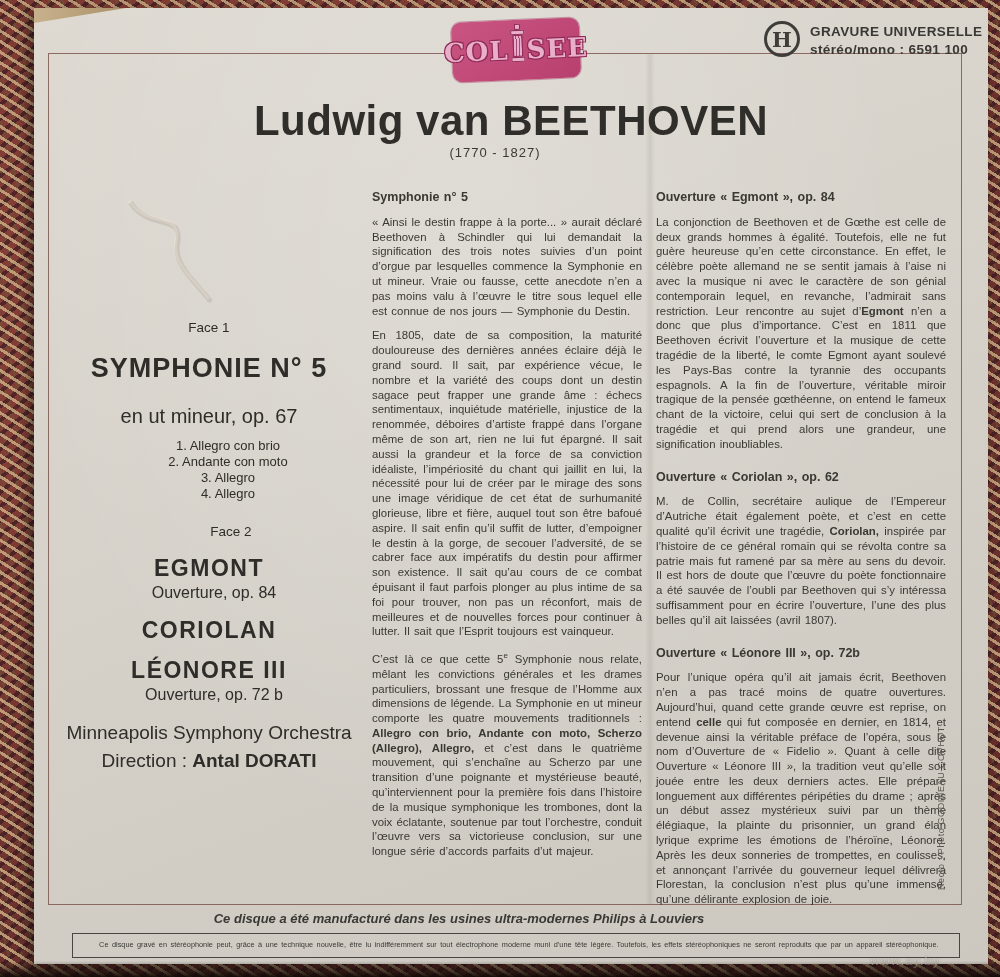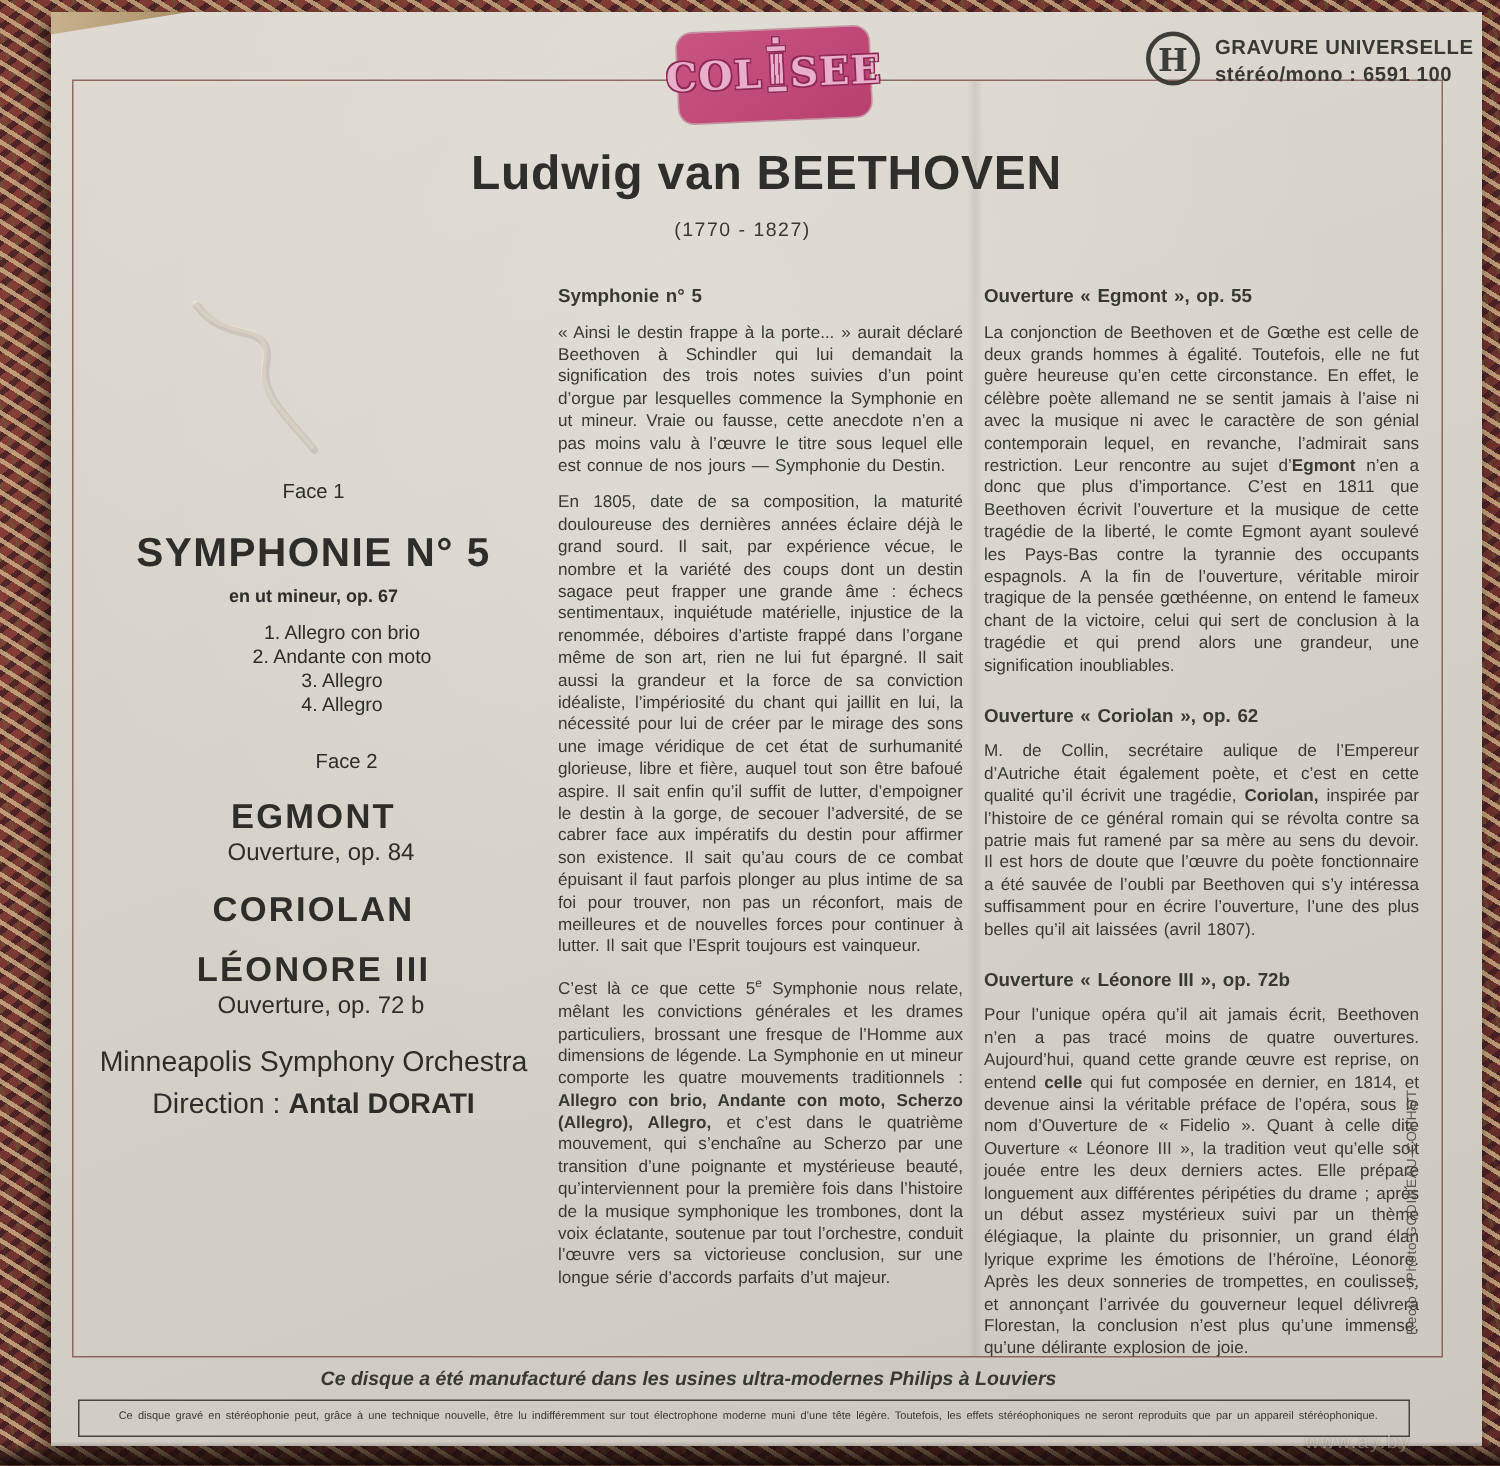--- a/index.html
+++ b/index.html
@@ -49,29 +49,29 @@
     background:repeating-linear-gradient(90deg,#e9aec9 0 2px,#a6487a 2px 3px) !important;}
   .cg-base{width:14px;height:5px;}
 
   .h-logo{position:absolute;left:764px;top:21px;width:36px;height:36px;border:3px solid #3f3d39;
     border-radius:50%;display:flex;align-items:center;justify-content:center;
     font-family:"DejaVu Serif",serif;font-weight:bold;font-size:21px;color:#3f3d39;}
   .gravure{position:absolute;left:810px;top:23px;color:#3a3834;font-weight:bold;
     font-size:13.5px;letter-spacing:.4px;line-height:18px;white-space:nowrap;}
 
   .title{position:absolute;left:34px;top:97px;width:954px;text-align:center;
-    font-weight:bold;font-size:32px;letter-spacing:.5px;color:#2f2e2a;}
+    font-weight:bold;font-size:42px;letter-spacing:.5px;color:#2f2e2a;}
   .dates{position:absolute;left:18px;top:145px;width:954px;text-align:center;
     font-size:13px;letter-spacing:1px;color:#3a3834;}
 
   
   .tracklist{position:absolute;left:48px;top:320px;width:322px;text-align:center;color:#2f2d29;}
   .face-label{font-size:13.5px;}
   .sym-title{margin-top:18px;font-size:27px;font-weight:bold;letter-spacing:1px;}
-  .sym-sub{margin-top:6px;font-size:12px;font-weight:bold;}
+  .sym-sub{margin-top:21px;font-size:20px;}
   .movements{margin-top:10px;font-size:13px;line-height:16px;margin-left:38px;}
   .movements span{display:block;}
   .face2{margin-top:22px;padding-left:44px;}
   .work-name{margin-top:14px;font-size:23px;font-weight:bold;letter-spacing:1.5px;line-height:26px;}
   .work-name.first{margin-top:16px;}
   .work-sub{margin-top:2px;font-size:16px;line-height:20px;padding-left:10px;}
   .orchestra{margin-top:16px;font-size:19px;line-height:24px;}
   .direction{margin-top:4px;font-size:19px;line-height:24px;}
   .direction .dir-name{font-weight:bold;}
 
@@ -82,21 +82,21 @@
   .notes-right{left:656px;top:190px;width:290px;}
   .note-heading{font-weight:bold;font-size:12.5px;margin:0 0 11px 0;text-align:left;}
   .notes h4{margin:18px 0 10px 0;}
   .notes p{margin:0 0 10px 0;}
   .b{font-weight:700;}
   sup{font-size:70%;}
 
   
   .philips-line{position:absolute;left:34px;top:911px;width:850px;text-align:center;
     font-style:italic;font-weight:bold;font-size:13px;color:#3a3833;}
-  .fineprint-box{position:absolute;left:52px;top:933px;width:888px;height:25px;
+  .fineprint-box{position:absolute;left:72px;top:933px;width:888px;height:25px;
     border:1px solid #4a4540;overflow:hidden;}
   .fineprint-inner{position:absolute;left:3px;top:50%;width:1230px;margin-top:-7px;
     transform:scale(0.72);transform-origin:0 50%;
     font-size:10.2px;color:#3a3833;text-align:center;white-space:nowrap;word-spacing:2px;}
 
   .side-credit{position:absolute;left:936px;top:690px;height:200px;width:14px;
     writing-mode:vertical-rl;transform:rotate(180deg);
     font-size:9px;letter-spacing:.6px;color:#59544c;white-space:nowrap;}
   .watermark{position:absolute;left:870px;top:953px;font-size:13px;letter-spacing:1px;
     color:rgba(228,222,210,.55);text-shadow:0 0 2px rgba(0,0,0,.3);}
@@ -156,21 +156,21 @@
   </div>
 
   <div class="notes notes-mid">
     <h4 class="note-heading" style="margin-top:0;">Symphonie n° 5</h4>
     <p><span>« Ainsi le destin frappe à la porte... » aurait déclaré Beethoven à Schindler qui lui demandait la signification des trois notes suivies d’un point d’orgue par lesquelles commence la Symphonie en ut mineur. Vraie ou fausse, cette anecdote n’en a pas moins valu à l’œuvre le titre sous lequel elle est connue de nos jours — Symphonie du Destin.</span></p>
     <p><span>En 1805, date de sa composition, la maturité douloureuse des dernières années éclaire déjà le grand sourd. Il sait, par expérience vécue, le nombre et la variété des coups dont un destin sagace peut frapper une grande âme : échecs sentimentaux, inquiétude matérielle, injustice de la renommée, déboires d’artiste frappé dans l’organe même de son art, rien ne lui fut épargné. Il sait aussi la grandeur et la force de sa conviction idéaliste, l’impériosité du chant qui jaillit en lui, la nécessité pour lui de créer par le mirage des sons une image véridique de cet état de surhumanité glorieuse, libre et fière, auquel tout son être bafoué aspire. Il sait enfin qu’il suffit de lutter, d’empoigner le destin à la gorge, de secouer l’adversité, de se cabrer face aux impératifs du destin pour affirmer son existence. Il sait qu’au cours de ce combat épuisant il faut parfois plonger au plus intime de sa foi pour trouver, non pas un réconfort, mais de meilleures et de nouvelles forces pour continuer à lutter. Il sait que l’Esprit toujours est vainqueur.</span></p>
     <p><span>C’est là ce que cette 5</span><sup>e</sup><span> Symphonie nous relate, mêlant les convictions générales et les drames particuliers, brossant une fresque de l’Homme aux dimensions de légende. La Symphonie en ut mineur comporte les quatre mouvements traditionnels : </span><span class="b">Allegro con brio, Andante con moto, Scherzo (Allegro), Allegro,</span><span> et c’est dans le quatrième mouvement, qui s’enchaîne au Scherzo par une transition d’une poignante et mystérieuse beauté, qu’interviennent pour la première fois dans l’histoire de la musique symphonique les trombones, dont la voix éclatante, soutenue par tout l’orchestre, conduit l’œuvre vers sa victorieuse conclusion, sur une longue série d’accords parfaits d’ut majeur.</span></p>
   </div>
 
   <div class="notes notes-right">
-    <h4 class="note-heading" style="margin-top:0;">Ouverture « Egmont », op. 55</h4>
+    <h4 class="note-heading" style="margin-top:0;">Ouverture « Egmont », op. 84</h4>
     <p><span>La conjonction de Beethoven et de Gœthe est celle de deux grands hommes à égalité. Toutefois, elle ne fut guère heureuse qu’en cette circonstance. En effet, le célèbre poète allemand ne se sentit jamais à l’aise ni avec la musique ni avec le caractère de son génial contemporain lequel, en revanche, l’admirait sans restriction. Leur rencontre au sujet d’</span><span class="b">Egmont</span><span> n’en a donc que plus d’importance. C’est en 1811 que Beethoven écrivit l’ouverture et la musique de cette tragédie de la liberté, le comte Egmont ayant soulevé les Pays-Bas contre la tyrannie des occupants espagnols. A la fin de l’ouverture, véritable miroir tragique de la pensée gœthéenne, on entend le fameux chant de la victoire, celui qui sert de conclusion à la tragédie et qui prend alors une grandeur, une signification inoubliables.</span></p>
     <h4 class="note-heading">Ouverture « Coriolan », op. 62</h4>
     <p><span>M. de Collin, secrétaire aulique de l’Empereur d’Autriche était également poète, et c’est en cette qualité qu’il écrivit une tragédie, </span><span class="b">Coriolan,</span><span> inspirée par l’histoire de ce général romain qui se révolta contre sa patrie mais fut ramené par sa mère au sens du devoir. Il est hors de doute que l’œuvre du poète fonctionnaire a été sauvée de l’oubli par Beethoven qui s’y intéressa suffisamment pour en écrire l’ouverture, l’une des plus belles qu’il ait laissées (avril 1807).</span></p>
     <h4 class="note-heading">Ouverture « Léonore III », op. 72b</h4>
     <p><span>Pour l’unique opéra qu’il ait jamais écrit, Beethoven n’en a pas tracé moins de quatre ouvertures. Aujourd’hui, quand cette grande œuvre est reprise, on entend </span><span class="b">celle</span><span> qui fut composée en dernier, en 1814, et devenue ainsi la véritable préface de l’opéra, sous le nom d’Ouverture de « Fidelio ». Quant à celle dite Ouverture « Léonore III », la tradition veut qu’elle soit jouée entre les deux derniers actes. Elle prépare longuement aux différentes péripéties du drame ; après un début assez mystérieux suivi par un thème élégiaque, la plainte du prisonnier, un grand élan lyrique exprime les émotions de l’héroïne, Léonore. Après les deux sonneries de trompettes, en coulisses, et annonçant l’arrivée du gouverneur lequel délivrera Florestan, la conclusion n’est plus qu’une immense, qu’une délirante explosion de joie.</span></p>
   </div>
 
   <div class="philips-line">Ce disque a été manufacturé dans les usines ultra-modernes Philips à Louviers</div>
   <div class="fineprint-box">
     <div class="fineprint-inner">Ce disque gravé en stéréophonie peut, grâce à une technique nouvelle, être lu indifféremment sur tout électrophone moderne muni d’une tête légère. Toutefois, les effets stéréophoniques ne seront reproduits que par un appareil stéréophonique.</div>

